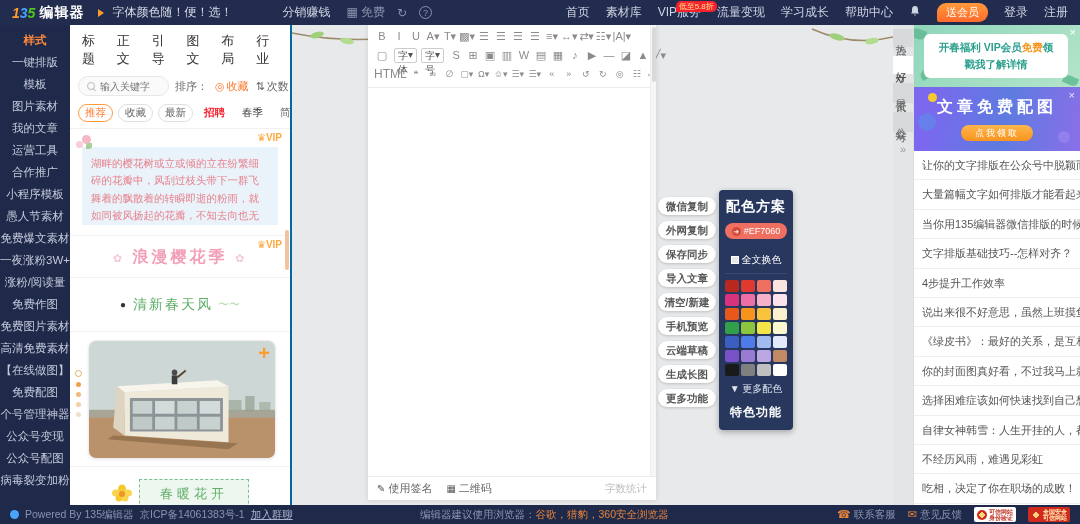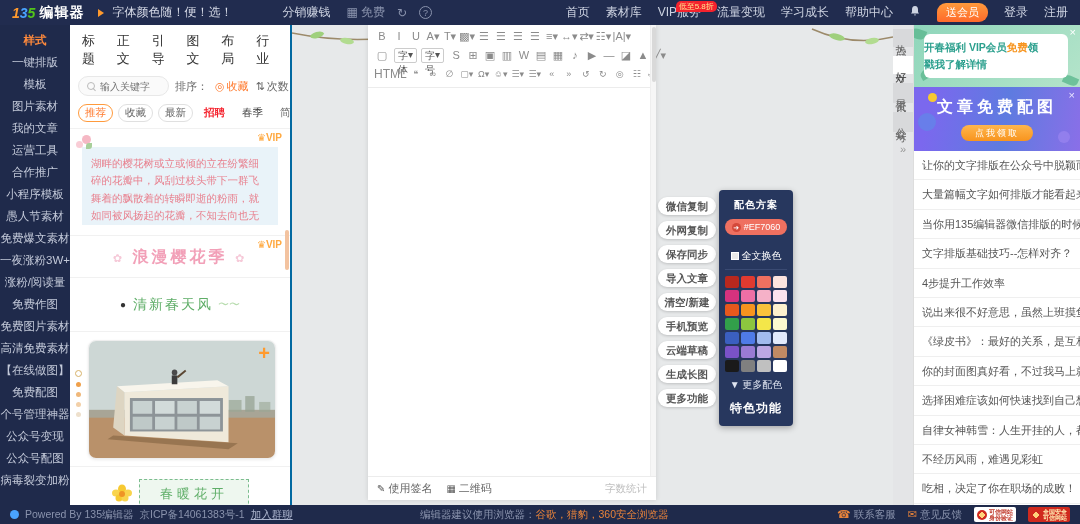--- a/index.html
+++ b/index.html
@@ -123,21 +123,21 @@
   .canvas-scroll .thumb { position:absolute; top:2px; left:1px; width:4px; height:55px; background:#d9d9d9; border-radius:2px; }
 
   
   .float-col { position:absolute; left:366px; top:172px; display:flex; flex-direction:column; gap:6px; z-index:5; }
   .fbtn { width:58px; height:18px; background:#fff; border-radius:9px; box-shadow:0 1px 3px rgba(0,0,0,.18);
     font-size:10.5px; color:#555; text-align:center; line-height:18px; cursor:pointer; white-space:nowrap;font-weight:bold; }
 
   
   .color-panel { position:absolute; left:427px; top:165px; width:74px; background:#27375e; border-radius:4px;
     padding:8px 6px 9px; color:#fff; z-index:5; box-shadow:0 2px 6px rgba(0,0,0,.3); }
-  .cp-title { font-size:10px; font-weight:bold; text-align:center; letter-spacing:1px; }
+  .cp-title { font-size:14px; font-weight:bold; text-align:center; letter-spacing:1px; }
   .cp-pill { margin:7px auto 14px; background:#ef7060; border-radius:10px; height:16px; display:flex;
     align-items:center; justify-content:center; gap:3px; font-size:9px; cursor:pointer; }
   .cp-pill .arr { width:9px; height:9px; border-radius:50%; background:#d4493a; color:#fff; font-size:7px;
     line-height:9px; text-align:center; }
   .cp-check { display:flex; align-items:center; justify-content:center; gap:3px; font-size:10px; cursor:pointer;
     border-bottom:1px solid #3a4a72; padding-bottom:6px; }
   .cp-check .box { width:8px; height:8px; background:#e8e8e8; border:1px solid #fff; display:inline-block; }
   .swatches { display:grid; grid-template-columns:repeat(4,14px); gap:2px; justify-content:center; margin-top:6px; }
   .swatch { width:14px; height:12px; border-radius:2px; cursor:pointer; }
   .cp-more { text-align:center; font-size:10px; margin-top:6px; cursor:pointer; color:#dfe4f0; }
@@ -150,21 +150,21 @@
     background:#d8d9db; padding:7px 0; text-align:center; margin-bottom:9px; cursor:pointer; letter-spacing:2px; }
   .vtab.active { background:#fff; color:#444; }
   .collapse { color:#999; font-size:11px; cursor:pointer; margin-top:2px; }
 
   
   .right-panel { position:absolute; right:0; top:25px; bottom:19px; width:167px; background:#fff;
     border-left:1px solid #ddd; z-index:20; overflow:hidden; }
   .banner1 { position:relative; height:62px; background:linear-gradient(135deg,#8fd6bb,#b4e4ca); overflow:hidden; }
   .leaf { position:absolute; background:#5cb88e; border-radius:50% 0; opacity:.8; }
   .b1-box { position:absolute; left:10px; right:12px; top:9px; bottom:9px; background:#fff; border-radius:6px;
-    padding-top:7px; }
+    text-align:center; padding-top:7px; }
   .b1-l1 { font-size:10.5px; font-weight:bold; color:#2ca08e; }
   .b1-l1 .hl { color:#f7941e; }
   .b1-l2 { font-size:10.5px; font-weight:bold; color:#2ca08e; margin-top:3px; }
   .bn-close { position:absolute; top:1px; right:4px; color:#fff; font-size:11px; cursor:pointer; z-index:3; }
   .banner2 { position:relative; height:64px; background:linear-gradient(100deg,#7b68ee 10%,#5e7be0 55%,#8a6fe8 100%); overflow:hidden; }
   .b2-dot { position:absolute; border-radius:50%; }
   .b2-title { text-align:center; color:#fff; font-size:16px; font-weight:bold; letter-spacing:4px; margin-top:10px; position:relative; }
   .b2-btn { display:block; margin:7px auto 0; width:72px; height:16px; background:linear-gradient(180deg,#ffb64d,#f7941e);
     border:none; border-radius:8px; color:#fff; font-size:9px; letter-spacing:2px; cursor:pointer; position:relative;
     font-family:inherit; line-height:15px; }

